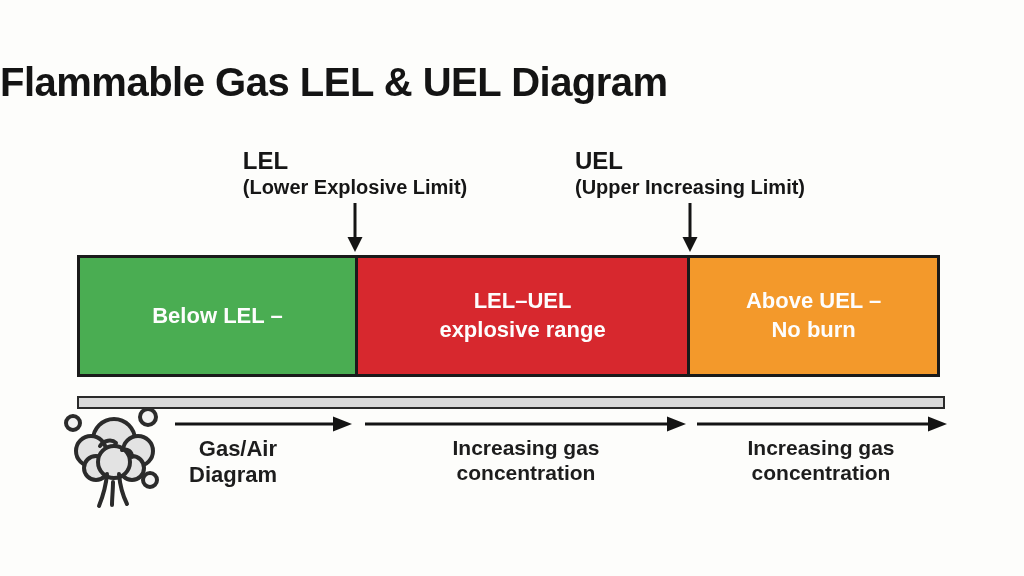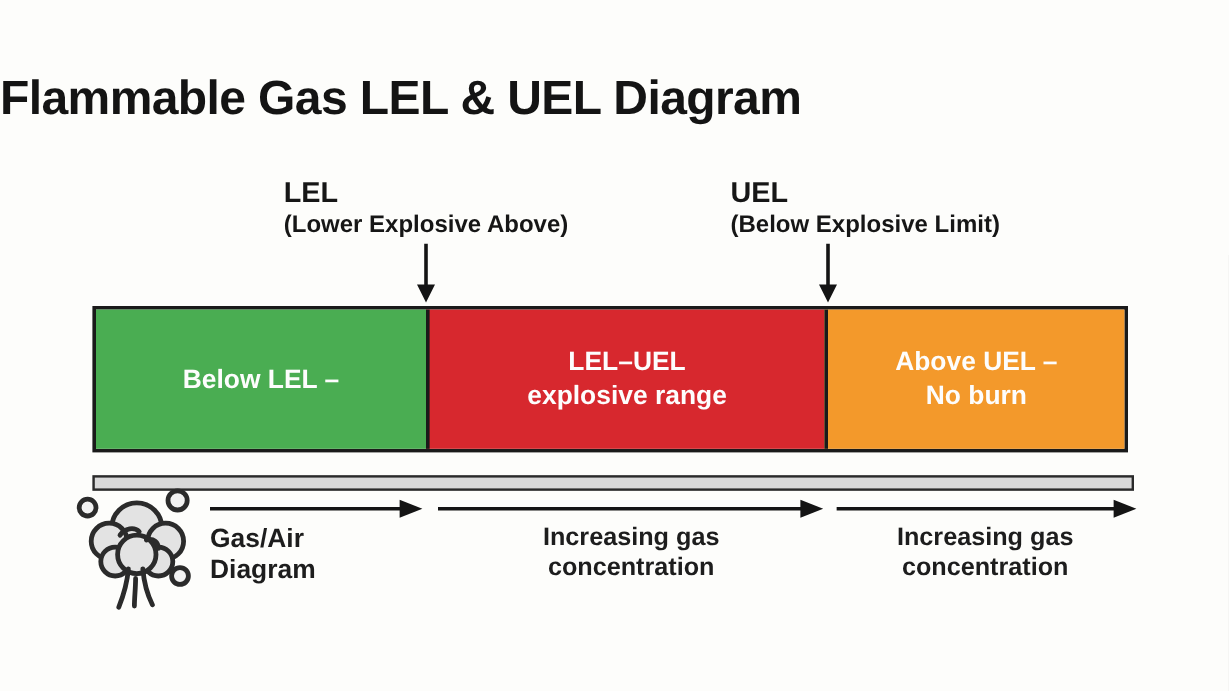--- a/index.html
+++ b/index.html
@@ -26,21 +26,21 @@
     position:absolute;
     top:148px;
     transform:translateX(-50%);
     text-align:left;
     color:#161616;
     white-space:nowrap;
   }
   .limit .abbr{font-size:24px;font-weight:700;line-height:1.1;}
   .limit .full{font-size:20px;font-weight:700;line-height:1.3;}
   .limit-lel{left:355px;}
-  .limit-uel{left:690px;margin-left:31px;}
+  .limit-uel{left:690px;}
   .down-arrow{position:absolute;top:203px;width:18px;height:50px;}
   .down-arrow-lel{left:346px;}
   .down-arrow-uel{left:681px;}
 
   
   .zones{
     position:absolute;
     left:77px;top:255px;
     width:863px;height:122px;
     display:flex;
@@ -79,43 +79,43 @@
 
   .axis-label{
     position:absolute;
     top:436px;
     color:#1d1d1d;
     font-size:22px;font-weight:700;
     line-height:1.18;
     white-space:nowrap;
   }
   .axis-label span{display:block;}
-  .axis-label-1{left:175px;text-align:left;}
+  .axis-label-1{left:189px;text-align:right;}
   .axis-label-2{left:526px;transform:translateX(-50%);text-align:center;font-size:21px;}
   .axis-label-3{left:821px;transform:translateX(-50%);text-align:center;font-size:21px;}
 </style>
 </head>
 <body>
 
 <div class="stage">
 
   <h1 class="title">Flammable Gas LEL &amp; UEL Diagram</h1>
 
   <div class="limit limit-lel">
     <div class="abbr">LEL</div>
-    <div class="full">(Lower Explosive Above)</div>
+    <div class="full">(Lower Explosive Limit)</div>
   </div>
   <svg class="down-arrow down-arrow-lel" viewBox="0 0 18 50">
     <line x1="9" y1="0" x2="9" y2="36" stroke="#141414" stroke-width="3"></line>
     <polygon points="1.5,34 16.5,34 9,49" fill="#141414"></polygon>
   </svg>
 
   <div class="limit limit-uel">
     <div class="abbr">UEL</div>
-    <div class="full">(Below Explosive Limit)</div>
+    <div class="full">(Upper Increasing Limit)</div>
   </div>
   <svg class="down-arrow down-arrow-uel" viewBox="0 0 18 50">
     <line x1="9" y1="0" x2="9" y2="36" stroke="#141414" stroke-width="3"></line>
     <polygon points="1.5,34 16.5,34 9,49" fill="#141414"></polygon>
   </svg>
 
   <div class="zones">
     <div class="zone zone-0" style="background: rgb(74, 173, 82);">
       <span>Below LEL –</span>
     </div>

